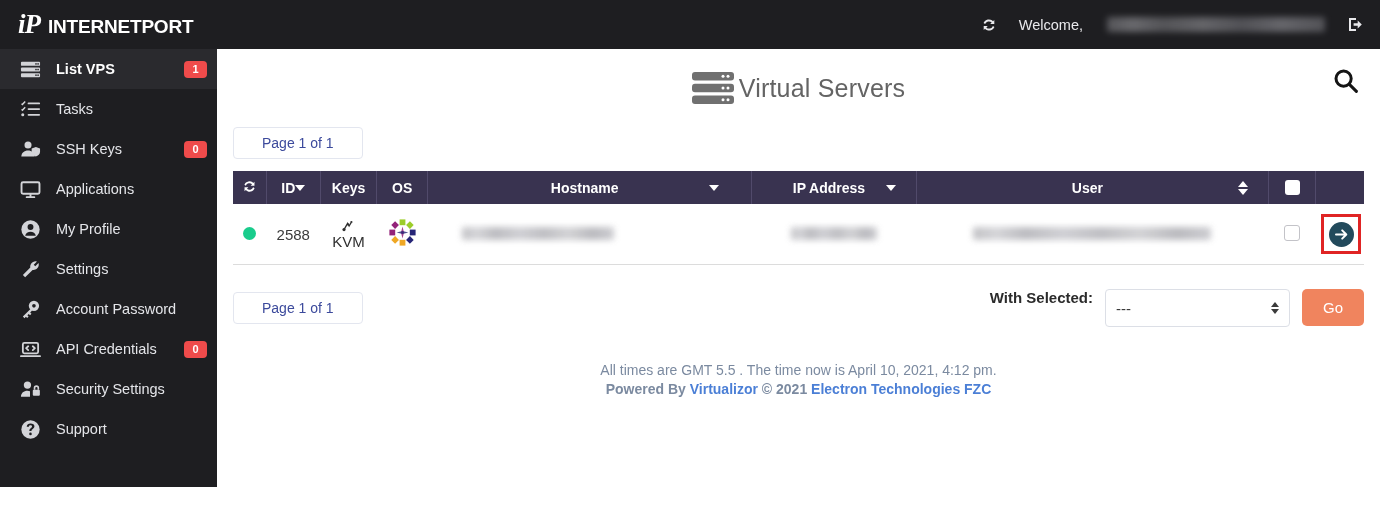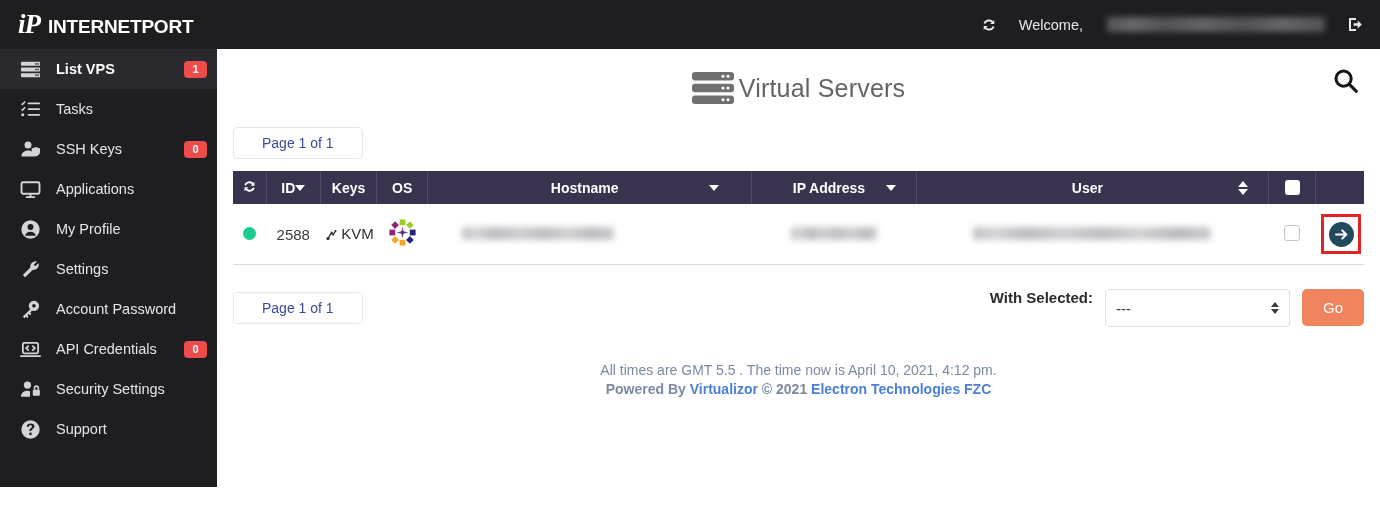--- a/index.html
+++ b/index.html
@@ -52,21 +52,21 @@
   .th-inner{display:flex;align-items:center;justify-content:center;}
   .caret{width:0;height:0;border-left:5px solid transparent;border-right:5px solid transparent;border-top:6px solid #fff;display:inline-block;}
   .sortv{display:inline-flex;flex-direction:column;gap:2px;}
   .sortv i{width:0;height:0;border-left:5px solid transparent;border-right:5px solid transparent;display:block;}
   .sortv i.up{border-bottom:6px solid #fff;}
   .sortv i.dn{border-top:6px solid #fff;}
   .hdr-check{width:15px;height:15px;border-radius:3px;background:#fff;display:inline-block;}
 
   table.vps tbody td{height:60px;border-bottom:1px solid #dcdcdc;font-size:15px;color:#3b3b3b;text-align:center;vertical-align:middle;padding:0 6px;}
   .dot{width:13px;height:13px;border-radius:50%;background:#19cc8c;display:inline-block;}
-  .kvm{display:inline-flex;align-items:center;gap:2px;font-size:15px;color:#2f2f2f;}
+  .kvm{display:inline-flex;align-items:center;gap:2px;font-size:15px;color:#2f2f2f;flex-direction:column;}
   .kvm-ico{width:13px;height:13px;}
   .os-ico{width:27px;height:27px;display:inline-block;}
   .blur-cell{display:inline-block;height:13px;border-radius:2px;filter:blur(3.4px);opacity:.88;
     background:linear-gradient(90deg,#b9b9bd,#cfcfd3 10%,#b2b2b7 22%,#c9c9ce 38%,#b5b5ba 54%,#cccccf 70%,#b0b0b5 86%,#c6c6cb);}
   .row-check{width:14px;height:14px;border:1px solid #c3c3c8;border-radius:3px;background:#fff;display:inline-block;}
   .act-wrap{display:inline-flex;align-items:center;justify-content:center;width:34px;height:34px;border:3px solid #e02424;background:#fff;}
   .act-btn{width:25px;height:25px;border-radius:50%;background:#224a5c;display:flex;align-items:center;justify-content:center;cursor:pointer;}
 
   .bottom-bar{display:flex;align-items:center;margin-top:24px;}
   .ws-group{margin-left:auto;display:flex;align-items:flex-start;gap:12px;}

